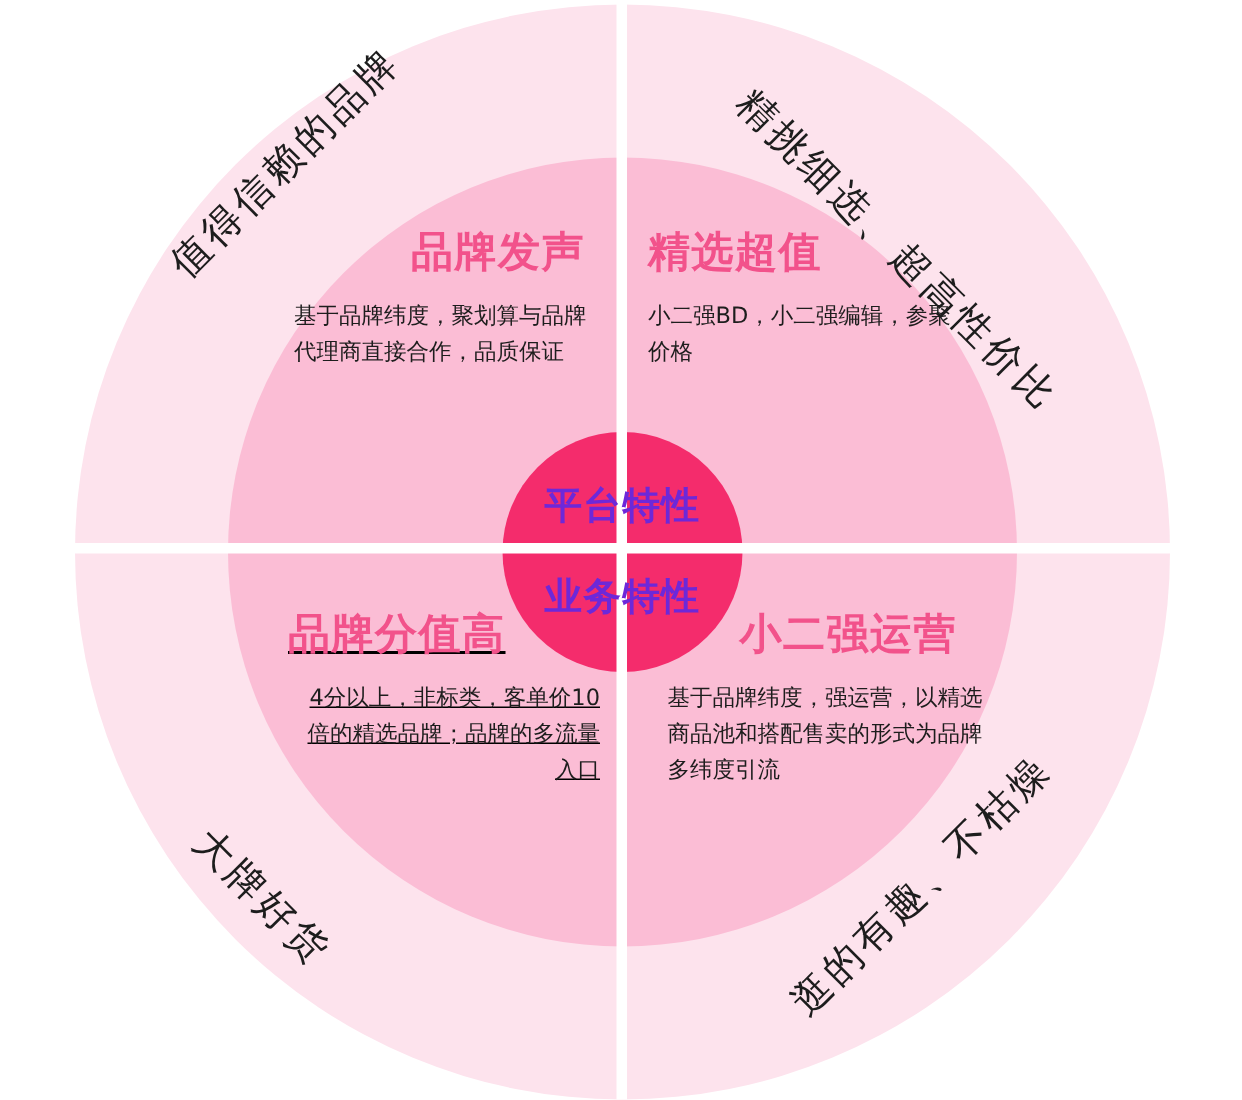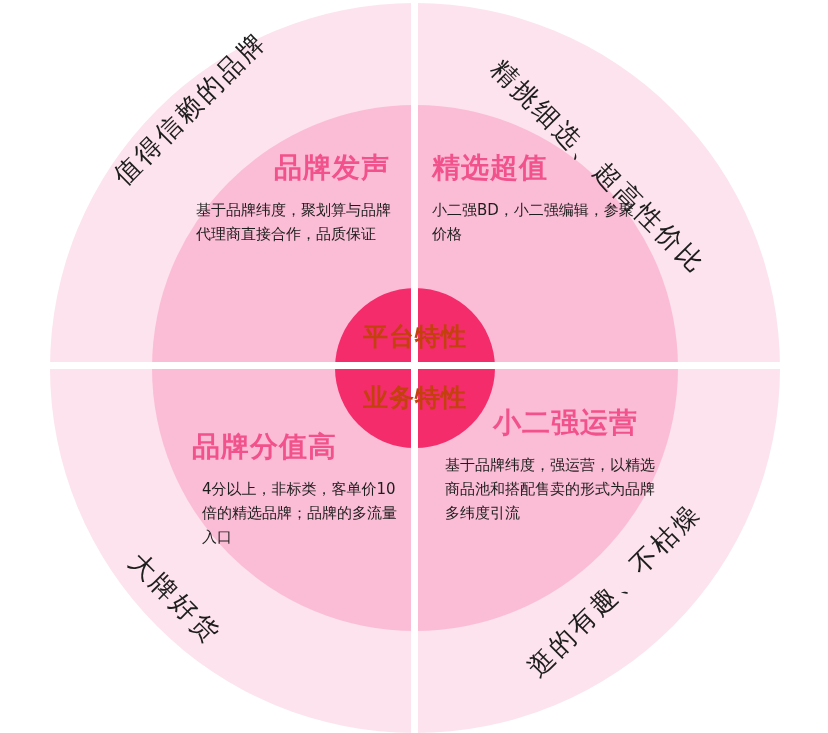--- a/index.html
+++ b/index.html
@@ -87,34 +87,34 @@
     font-size: 15px;
     line-height: 1.62;
     margin: 0;
   }
 
   #quad-tl { left: 196px; top: 153px; width: 205px; }
   #quad-tl .quad-title { margin-left: 78px; }
 
   #quad-tr { left: 432px; top: 153px; width: 212px; }
 
-  #quad-bl { left: 180px; top: 432px; width: 220px; }
+  #quad-bl { left: 180px; top: 408px; width: 220px; text-decoration: underline; }
   #quad-bl .quad-title { margin-left: 12px; }
-  #quad-bl .quad-body { margin-left: 22px; }
+  #quad-bl .quad-body { margin-left: 22px; text-align: right; }
 
   #quad-br { left: 445px; top: 408px; width: 215px; }
   #quad-br .quad-title { margin-left: 48px; }
 
   
   .core-label {
     position: absolute;
     width: 160px;
     left: 335px;
     text-align: center;
-    color: #c2410c;
+    color: #6d28d9;
     font-size: 25px;
     font-weight: bold;
     letter-spacing: 1px;
     white-space: nowrap;
   }
   #core-label-top { top: 320px; }
   #core-label-bottom { top: 381px; }
 
   
   .slogan {

